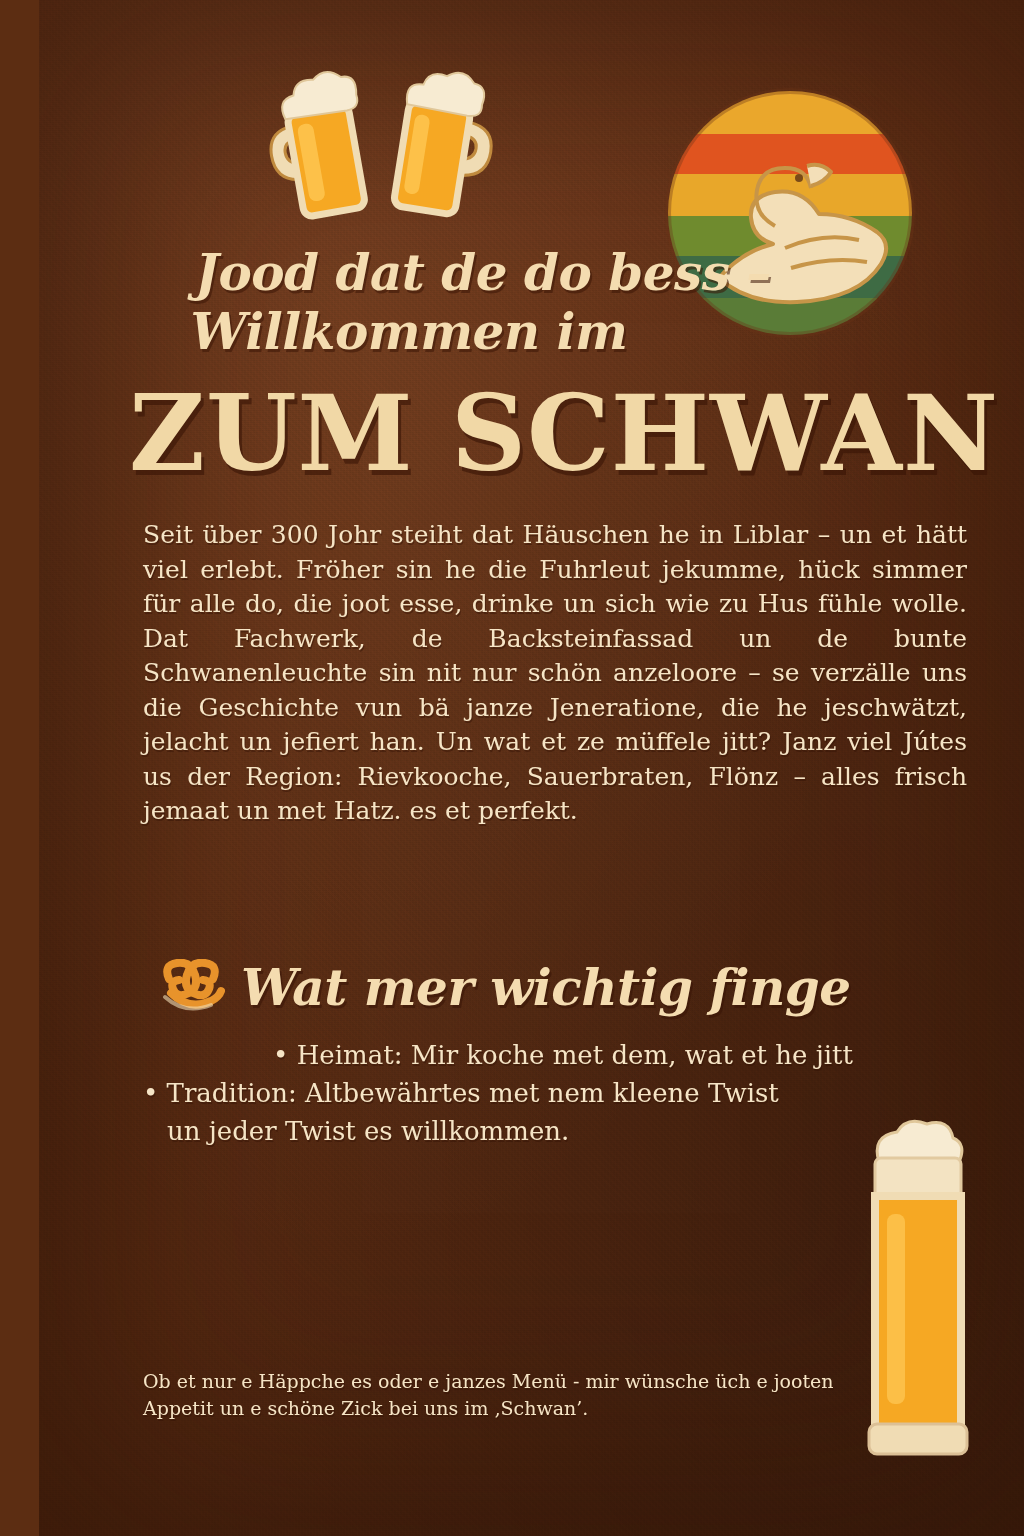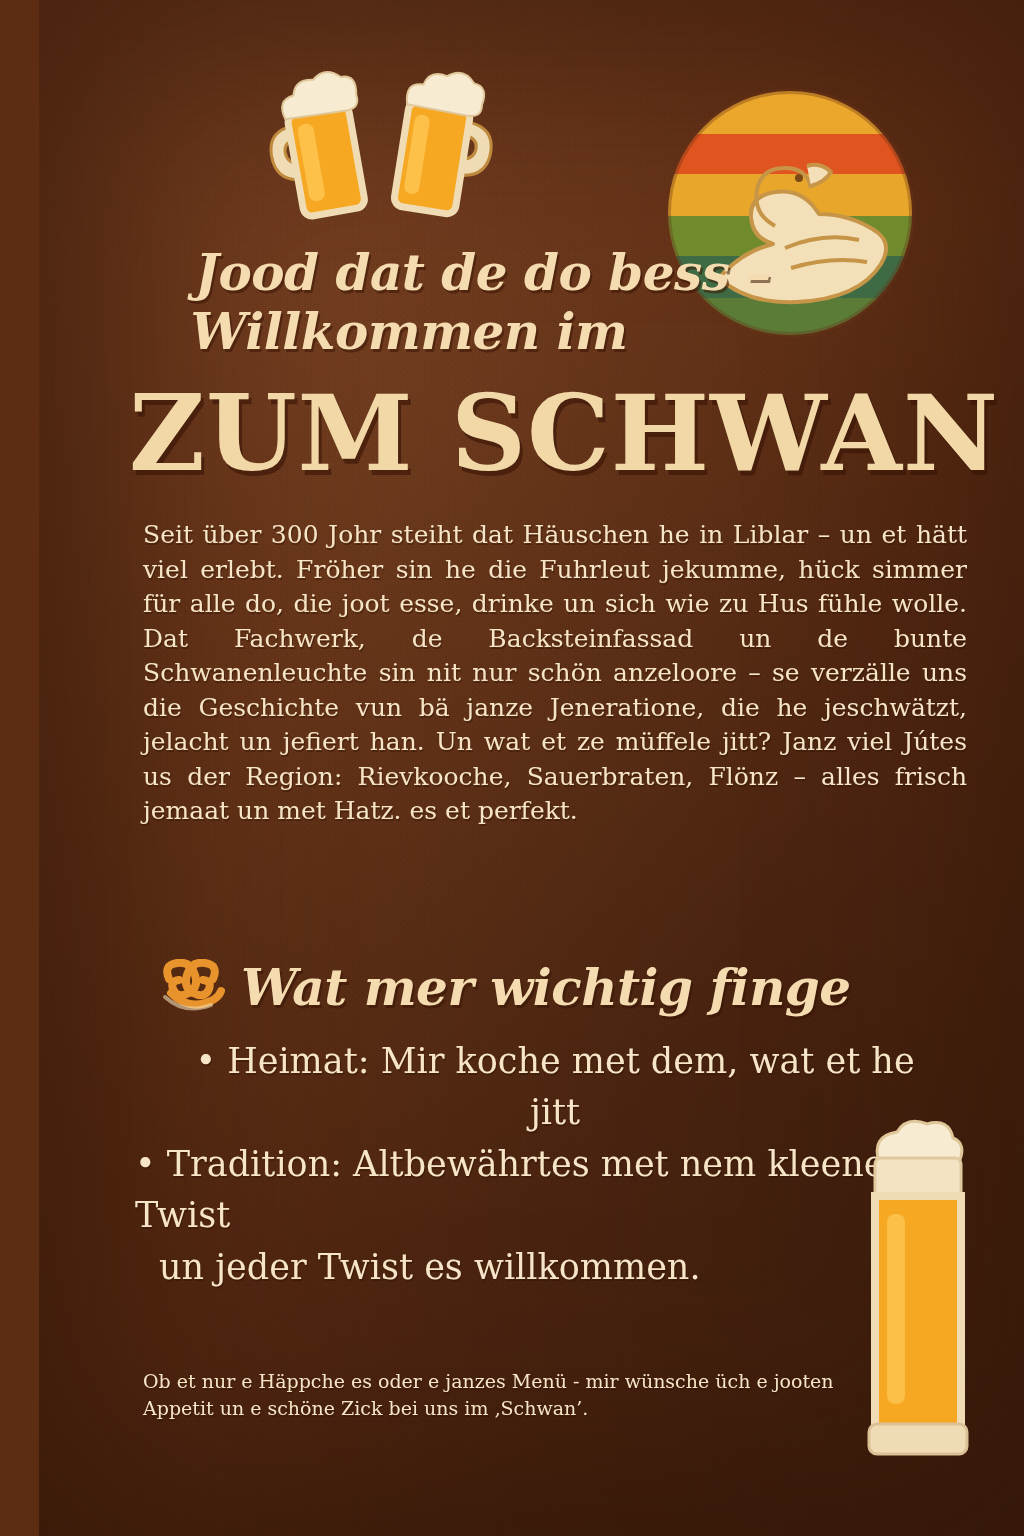--- a/index.html
+++ b/index.html
@@ -133,25 +133,25 @@
     color: #f4dcb0;
     text-shadow: 2px 3px 0 rgba(57, 20, 5, 0.55);
     letter-spacing: -0.5px;
   }
   #heading-values { left: 118px; top: 958px; }
 
   .pretzel { width: 68px; height: 58px; flex: 0 0 auto; }
 
   .values {
     position: absolute;
-    left: 96px;
+    left: 104px;
     top: 1036px;
     width: 800px;
     font-family: "DejaVu Serif", serif;
-    font-size: 35px;
+    font-size: 26px;
     line-height: 1.47;
     color: #f6e5c6;
     text-shadow: 1px 2px 0 rgba(50, 18, 5, 0.45);
   }
   .values .v1 { display: block; text-align: center; padding-left: 40px; }
   .values .v2 { display: block; text-align: left; padding-left: 0; }
   .values .v3 { display: block; text-align: left; padding-left: 4px; }
   .values .v3b { display: block; text-align: left; padding-left: 24px; }
 
   

